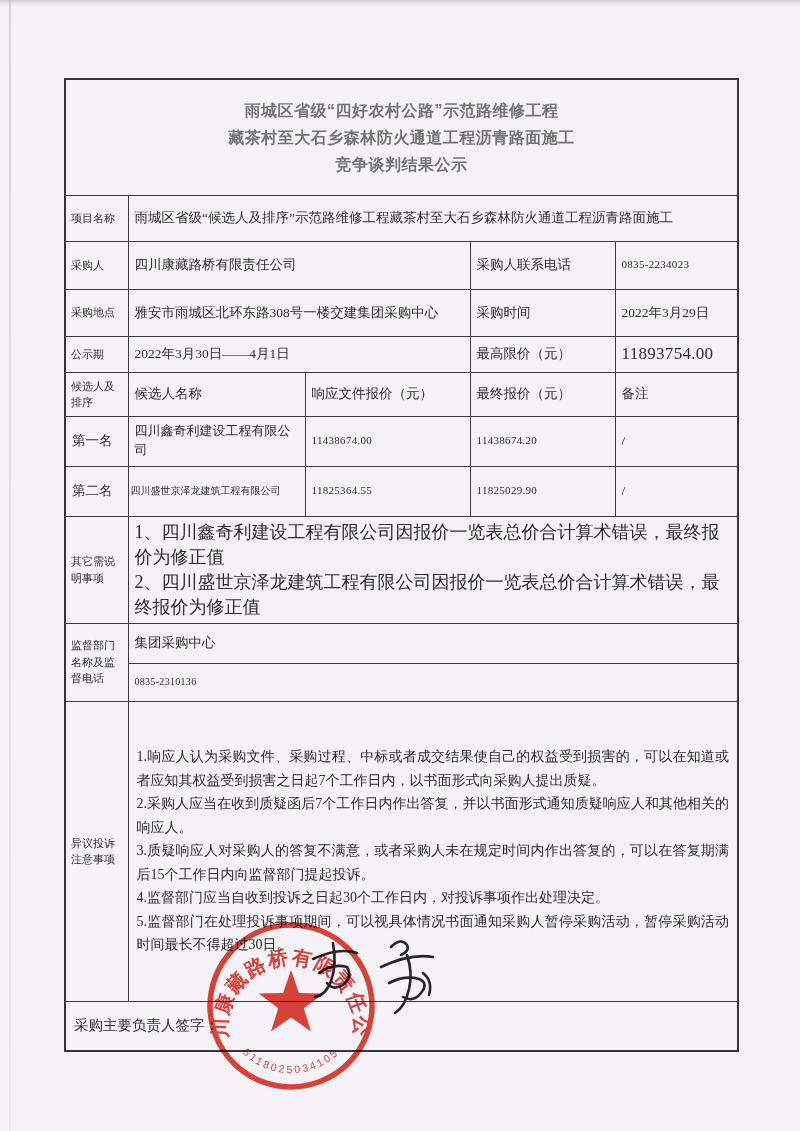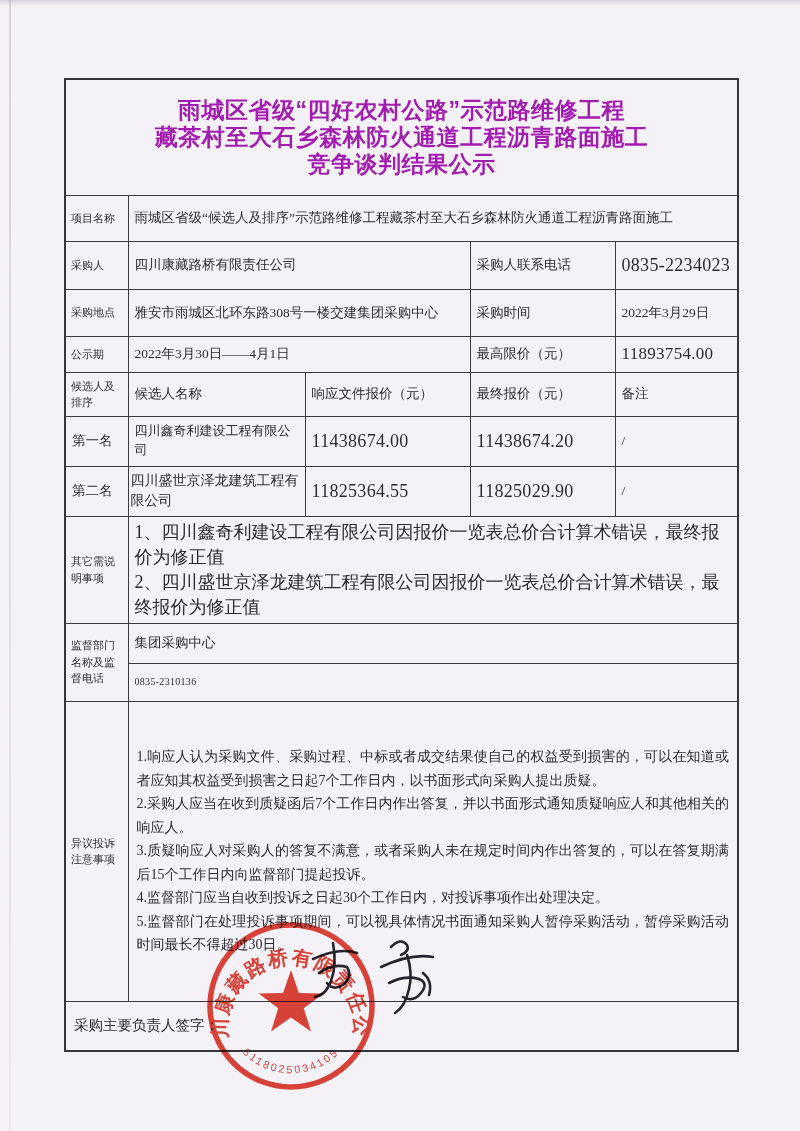--- a/index.html
+++ b/index.html
@@ -31,39 +31,39 @@
   td {
     border: 1.5px solid #3c3a40;
     vertical-align: middle;
     font-size: 13.5px;
     padding: 3px 6px;
     line-height: 1.45;
   }
   .title-cell { height: 116px; text-align: center; vertical-align: middle; }
   .title-line {
     font-family: "Liberation Sans", "DejaVu Sans", sans-serif;
-    font-weight: bold; font-size: 23px; line-height: 27px;
-    letter-spacing: .5px; color: #a21caf; text-align: center;
+    font-weight: bold; font-size: 16px; line-height: 27px;
+    letter-spacing: .5px; color: #737373; text-align: center;
   }
   .lab {
     width: 63px; font-size: 11px; line-height: 1.5;
     word-break: break-all; padding: 3px 5px;
   }
   .row-h46 td { height: 46px; }
   .row-h48 td { height: 48px; }
   .row-h47 td { height: 47px; }
   .row-h36 td { height: 36px; margin-top: 38px; }
   .row-h44 td { height: 44px; }
   .row-h50 td { height: 50px; }
   .row-h54 td { height: 54px; }
   .row-h40 td { height: 40px; }
   .row-h38 td { height: 38px; }
   .row-h300 td { height: 300px; }
   .c { text-align: left; }
-  .num { font-family: "Liberation Serif", "DejaVu Serif", serif; font-size: 18px; letter-spacing: .3px; }
+  .num { font-family: "Liberation Serif", "DejaVu Serif", serif; font-size: 11px; letter-spacing: .3px; }
   .small-num { font-size: 17px; }
   .notes-line { font-size: 18px; line-height: 25px; }
   .objection-cell { padding: 12px 8px; }
   .objection-item { font-size: 14px; line-height: 23.5px; text-align: justify; }
   .sign-row td { height: 50px; font-size: 14.5px; padding-left: 8px; }
   
   :root { --stamp-red: #dd3527; }
   .stamp-wrap {
     position: absolute; left: 203px; top: 918px; width: 176px; height: 176px;
     mix-blend-mode: multiply; opacity: .92; pointer-events: none;
@@ -135,21 +135,21 @@
       <tr class="row-h50">
         <td class="c">第一名</td>
         <td class="c" style="font-size:13px">四川鑫奇利建设工程有限公司</td>
         <td class="c num">11438674.00</td>
         <td class="c num">11438674.20</td>
         <td class="c">/</td>
       </tr>
 
       <tr class="row-h50">
         <td class="c">第二名</td>
-        <td class="c" style="font-size:14px; padding:0 2px;">四川盛世京泽龙建筑工程有限公司</td>
+        <td class="c" style="font-size:10px; padding:0 2px;">四川盛世京泽龙建筑工程有限公司</td>
         <td class="c num">11825364.55</td>
         <td class="c num">11825029.90</td>
         <td class="c">/</td>
       </tr>
 
       <tr class="row-h54">
         <td class="lab">其它需说明事项</td>
         <td colspan="4">
           <div class="notes-line">1、四川鑫奇利建设工程有限公司因报价一览表总价合计算术错误，最终报价为修正值</div>
           <div class="notes-line">2、四川盛世京泽龙建筑工程有限公司因报价一览表总价合计算术错误，最终报价为修正值</div>

